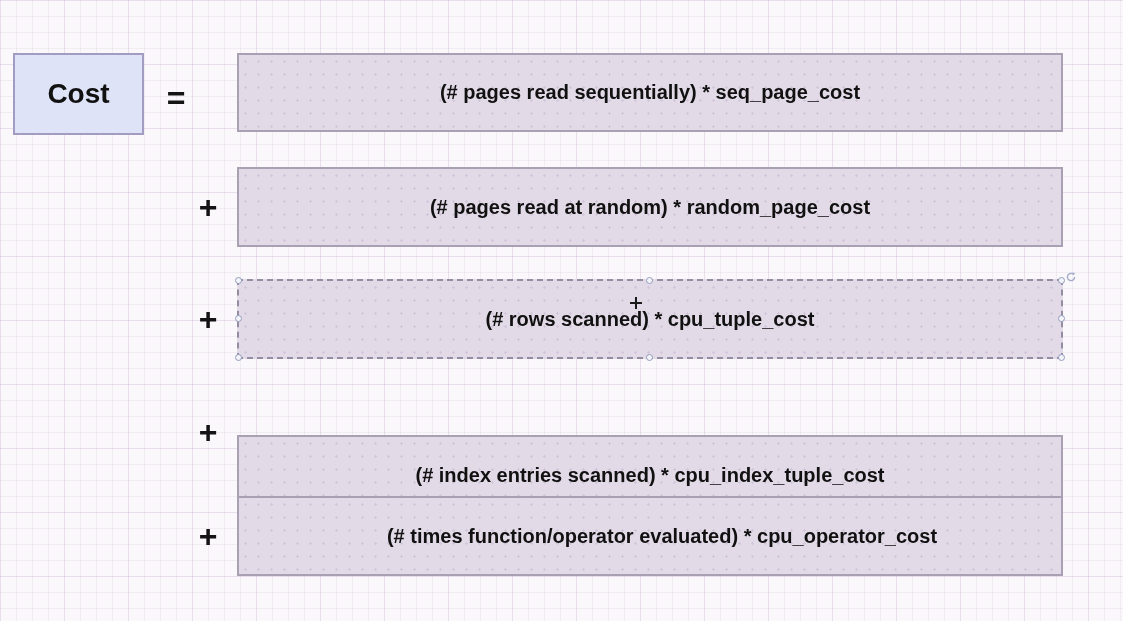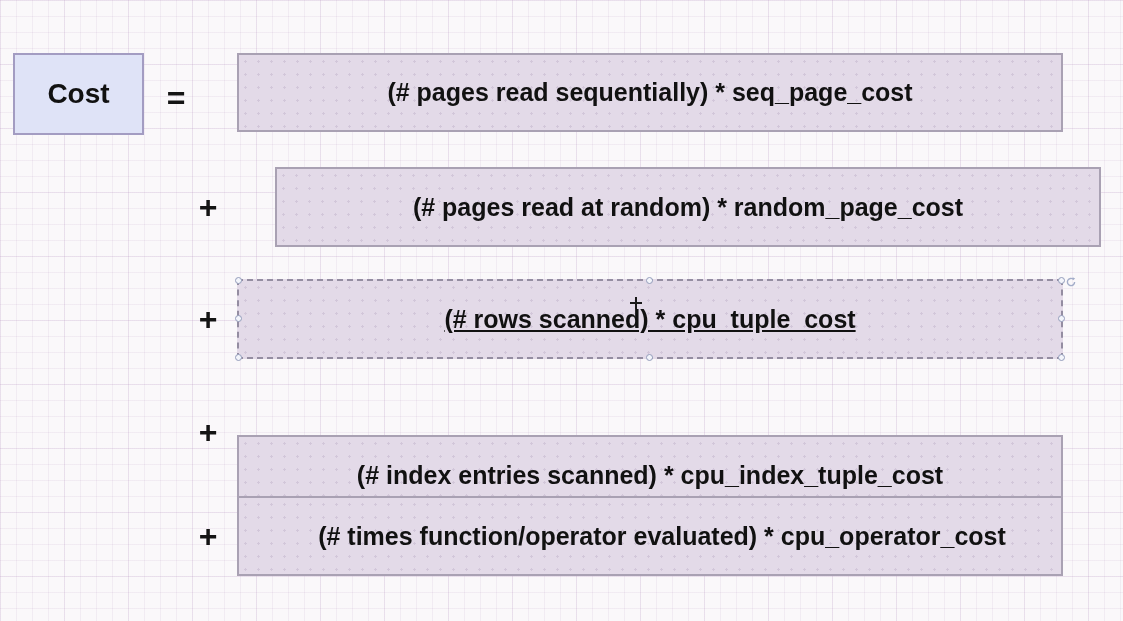--- a/index.html
+++ b/index.html
@@ -24,26 +24,26 @@
   .cost-box{
     left:13px;top:53px;width:131px;height:82px;
     background:#dfe3f7;border:2px solid #a39cc2;
     font-size:28px;
   }
   .term-box{
     left:237px;width:826px;height:80px;
     background:#e3dae8;border:2px solid #a9a1b3;
     background-image:radial-gradient(rgba(150,130,165,0.22) 1px, transparent 1.3px);
     background-size:13px 13px;
-    font-size:25px;white-space:nowrap;
+    font-size:20px;white-space:nowrap;
   }
   .term-box.selected{border:2px dashed #948da1;}
   .t0{top:53px;height:79px;}
-  .t1{top:167px;margin-left:38px;}
-  .t2{top:279px;text-decoration:underline;}
+  .t1{top:167px;}
+  .t2{top:279px;}
   .t3{top:392px;margin-top:43px;}
   .t4{top:496px;padding-left:24px;}
   .op{
     position:absolute;width:40px;text-align:center;color:#141414;
     font-size:32px;font-weight:700;line-height:36px;
   }
   .op-eq{left:156px;top:80px;}
   .op-p1{left:188px;top:189px;}
   .op-p2{left:188px;top:301px;}
   .op-p3{left:188px;top:414px;}

